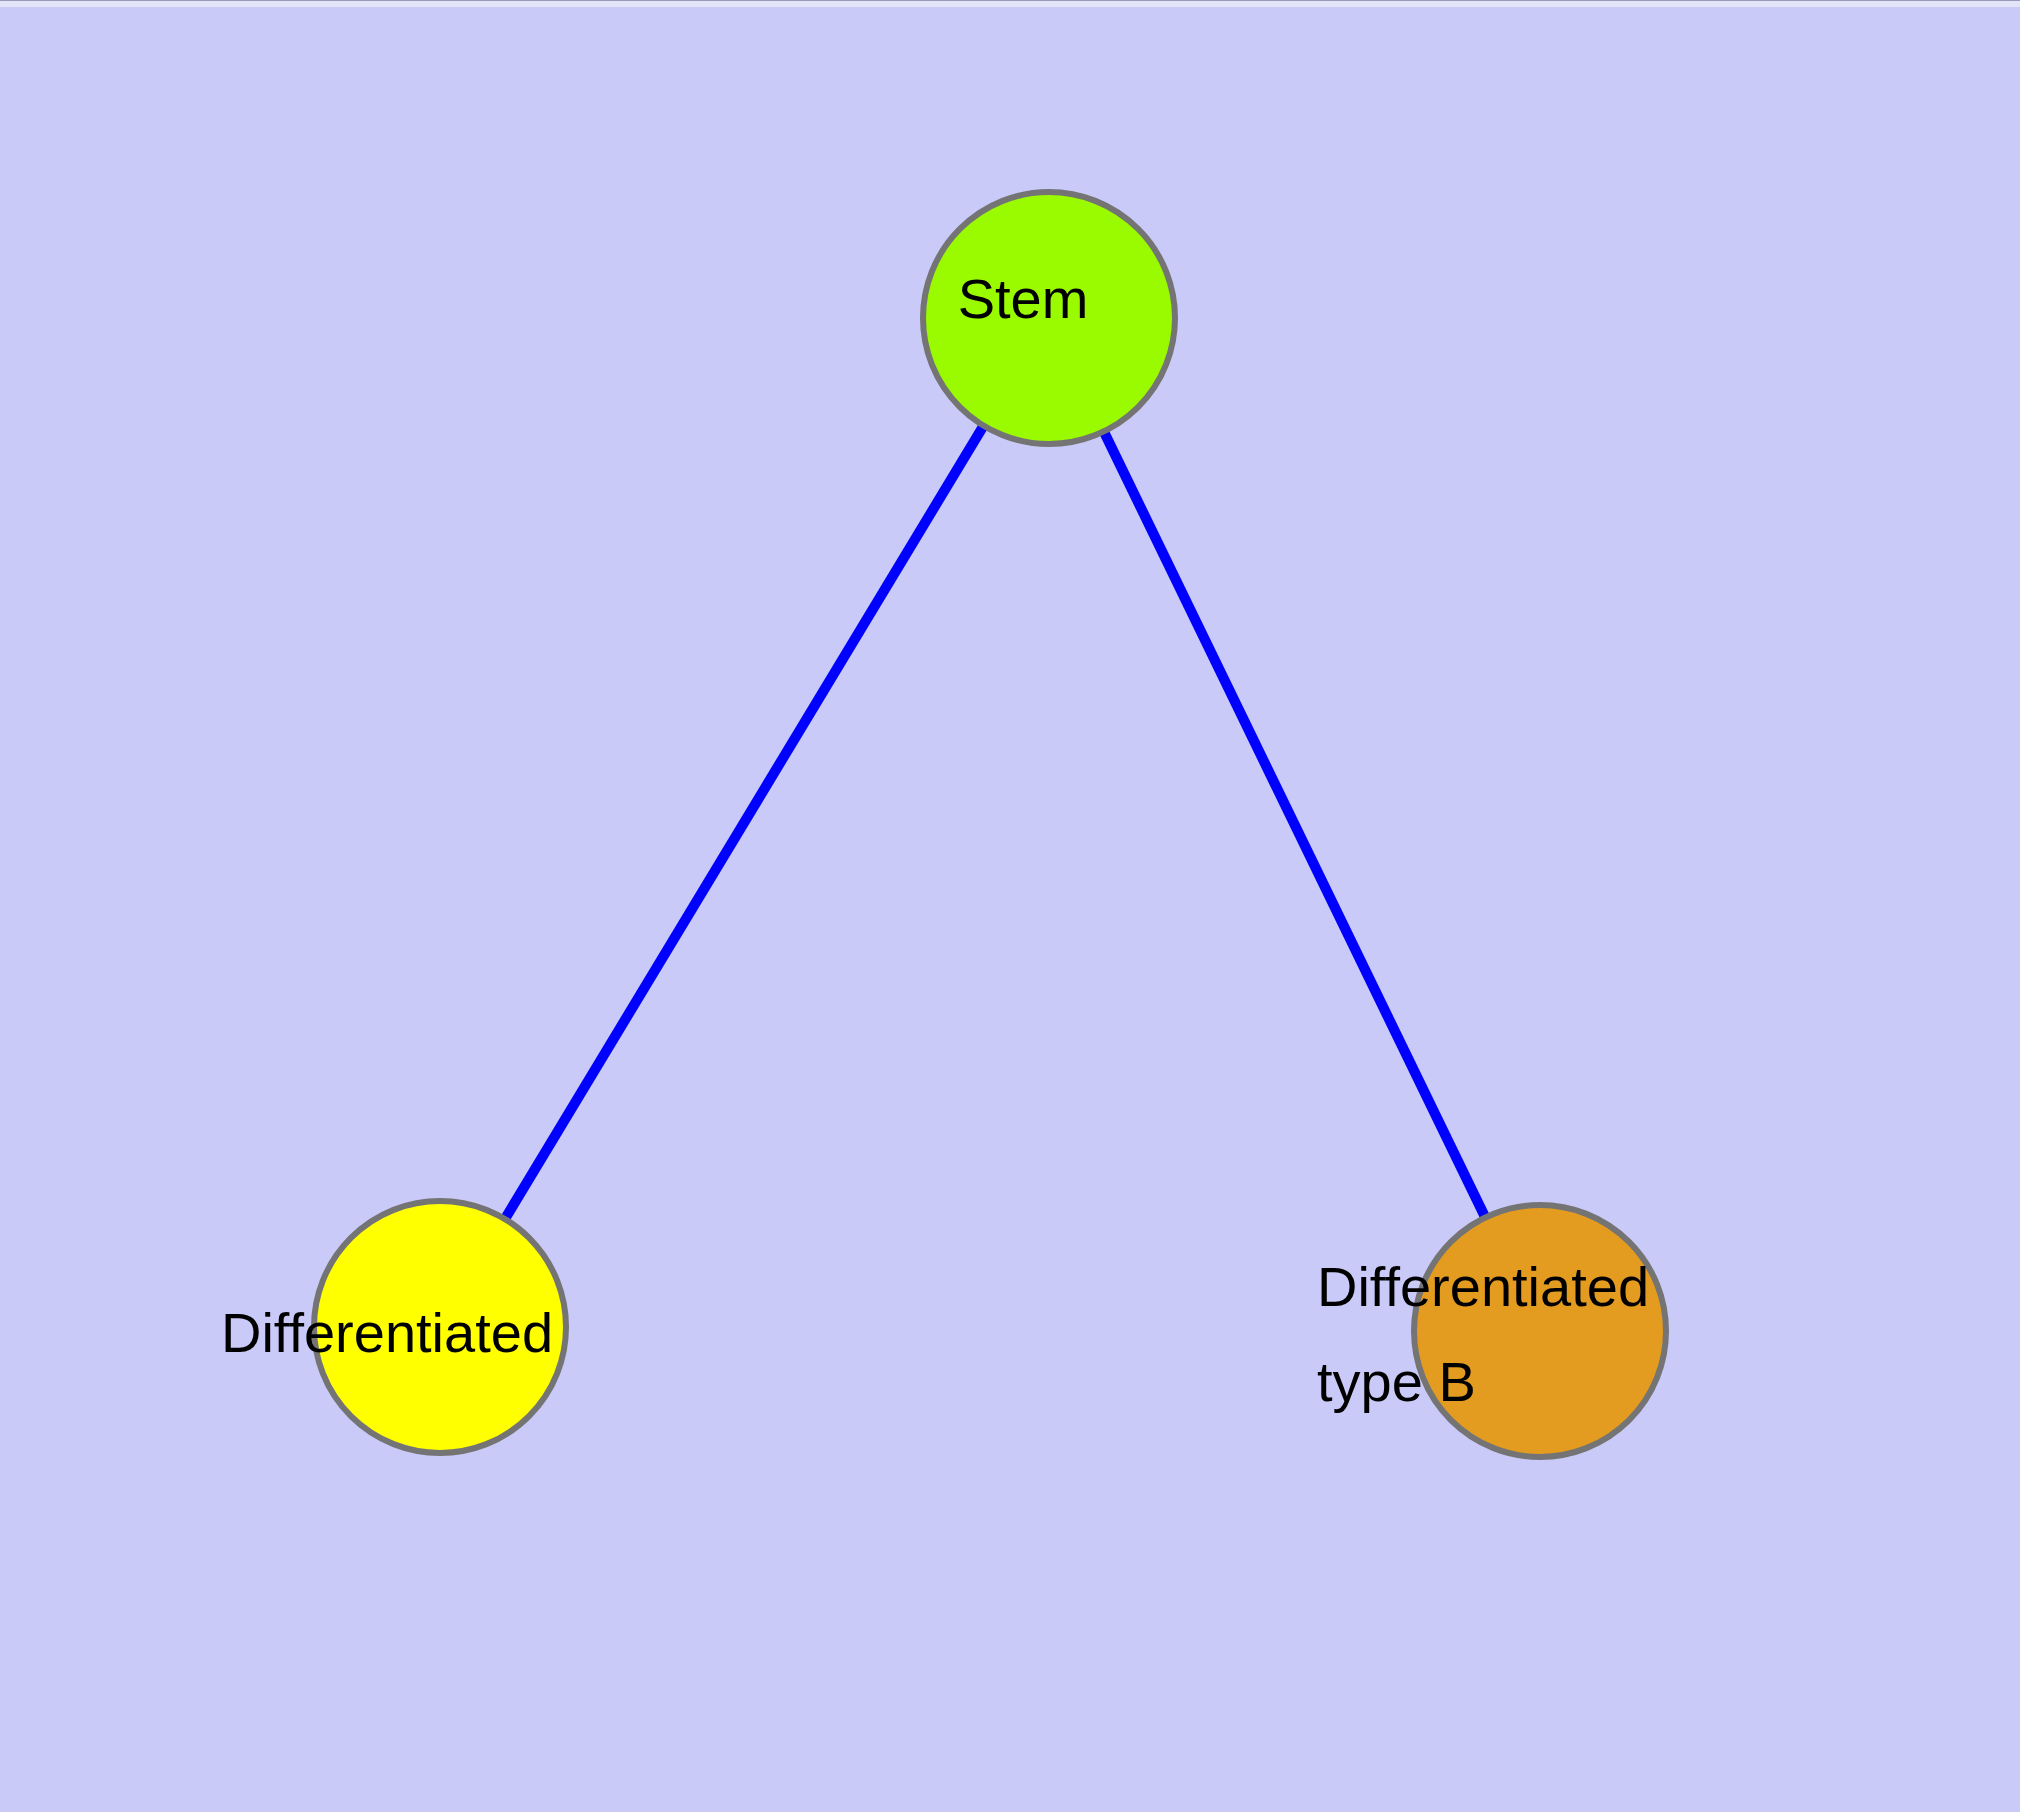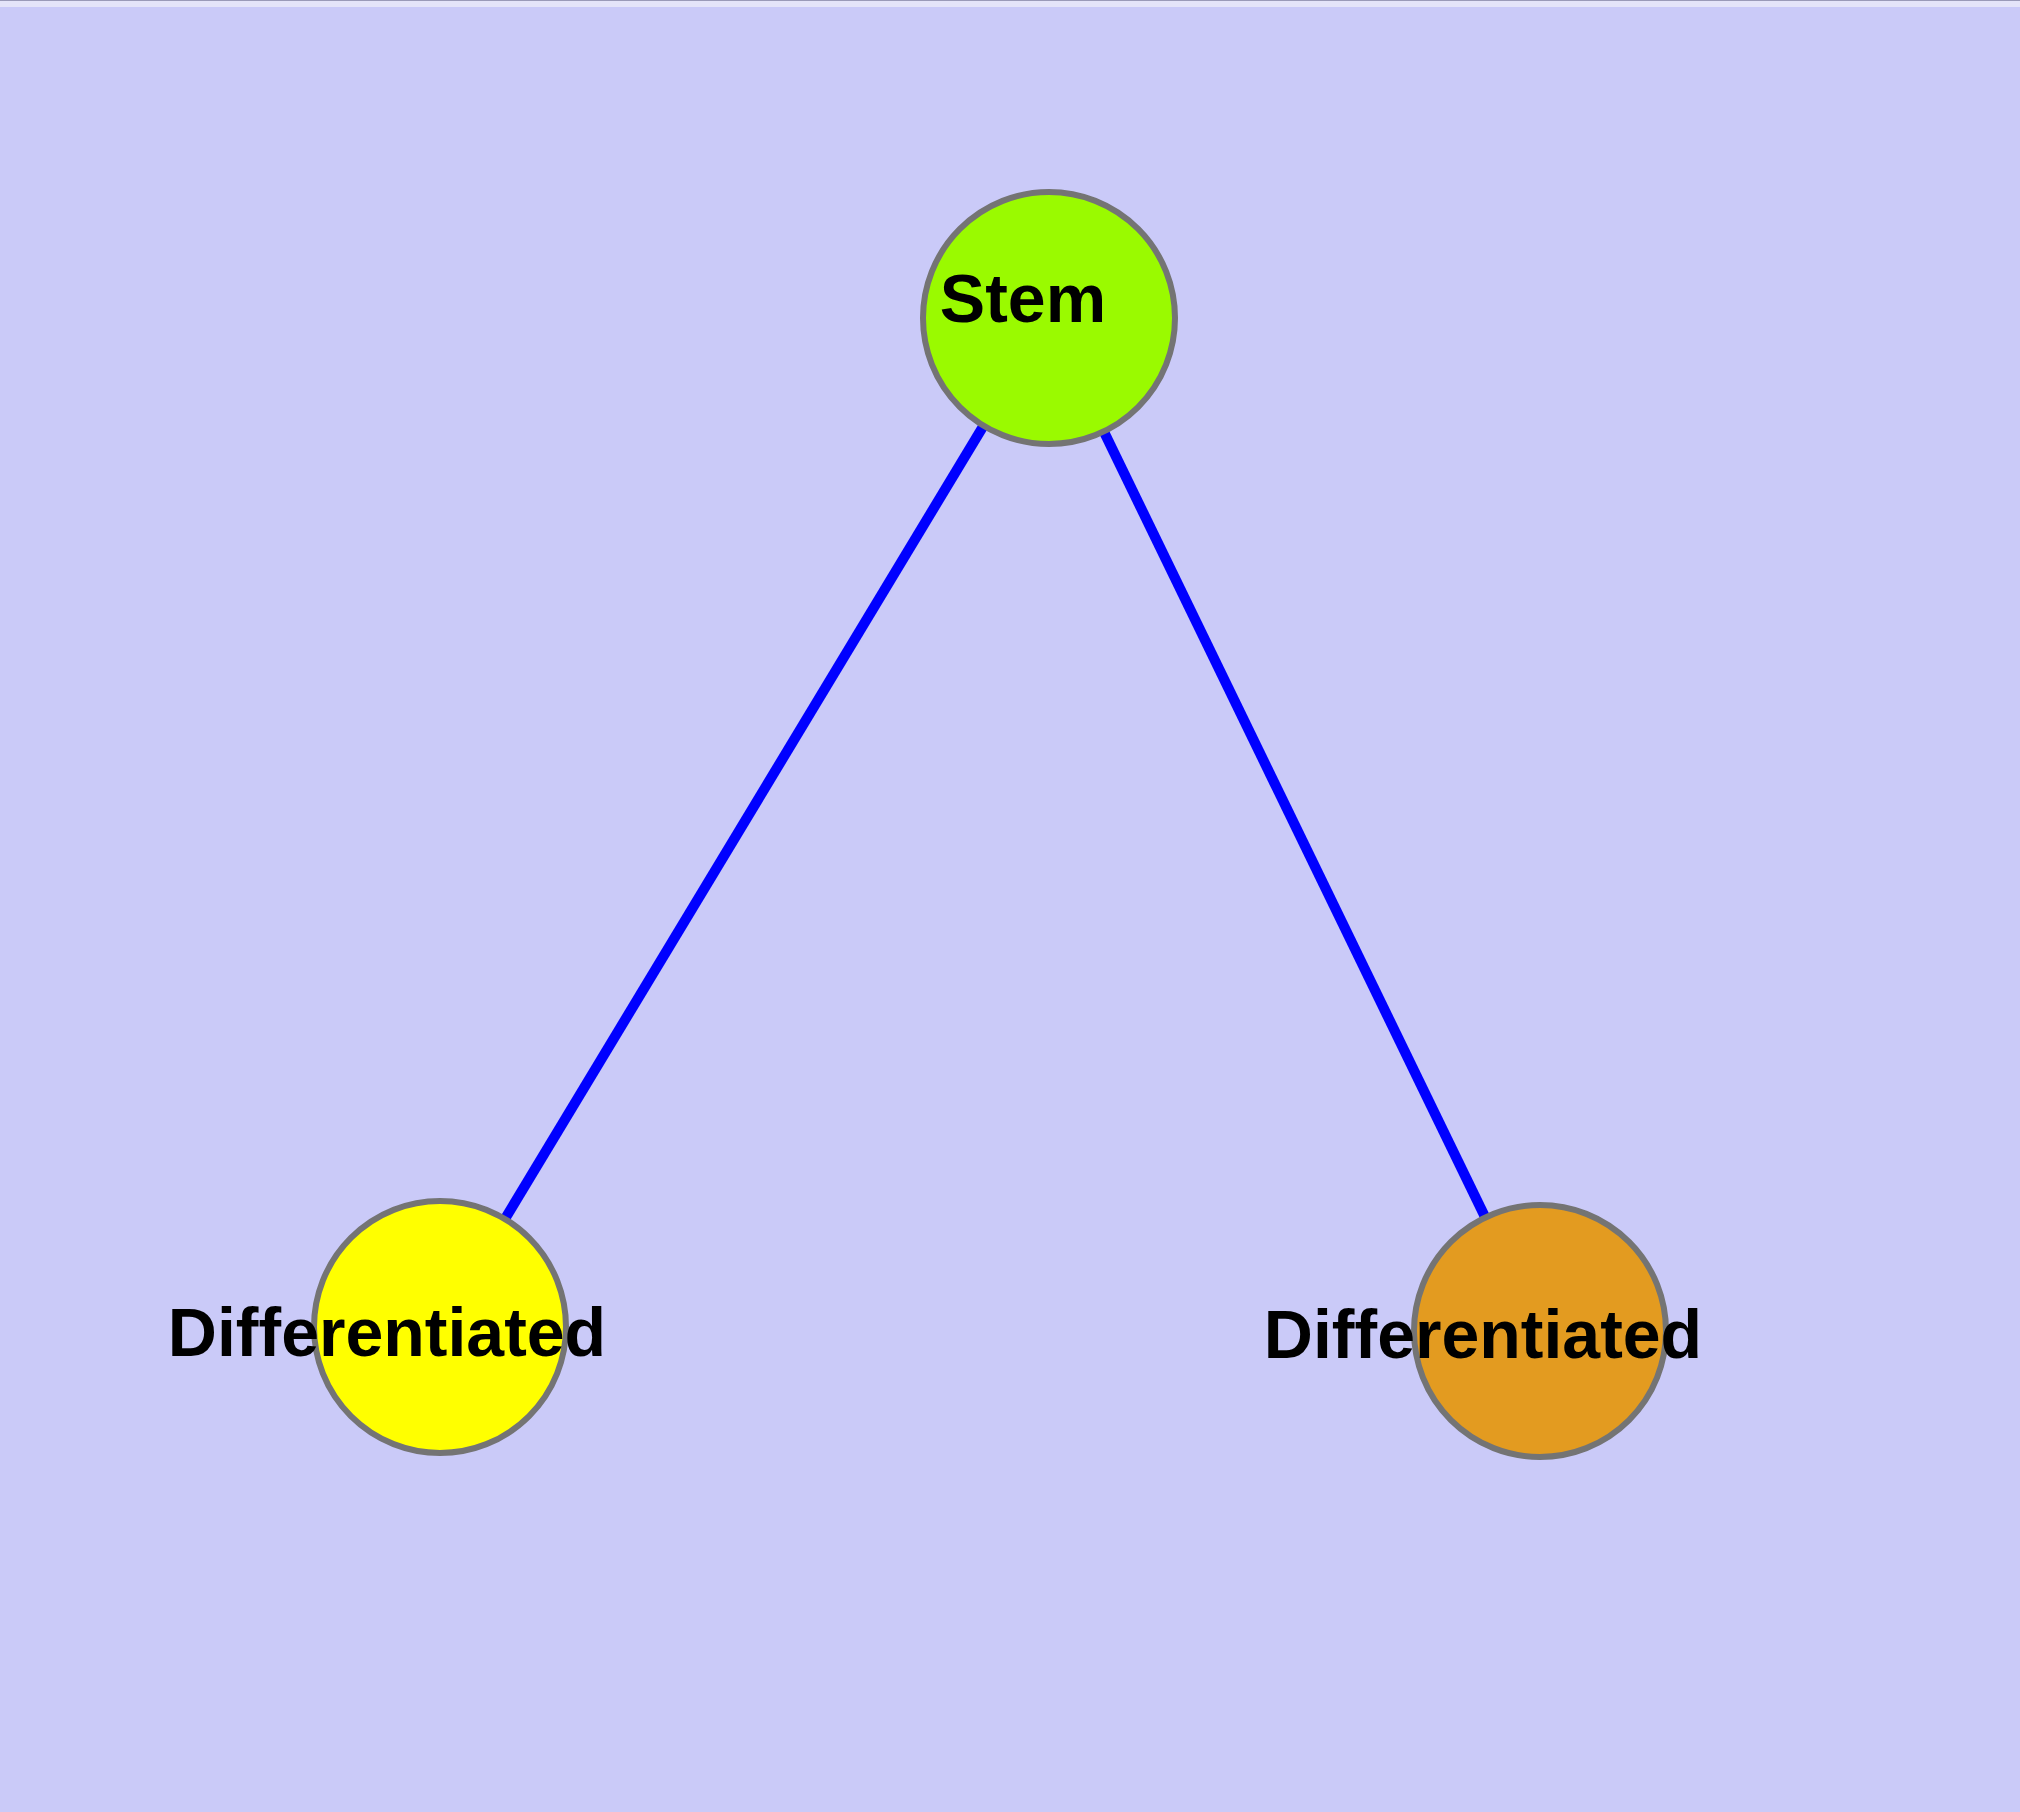--- a/index.html
+++ b/index.html
@@ -38,22 +38,22 @@
     box-sizing: border-box;
     z-index: 2;
   }
   .node-stem   { left: 920px; top: 189px; }
   .node-a      { left: 311px;  top: 1198px; }
   .node-b      { left: 1411px; top: 1202px; }
 
   .label {
     position: absolute;
     transform: translate(-50%, -50%);
-    font-weight: bold;
-    font-size: 68px;
+    font-weight: normal;
+    font-size: 56px;
     line-height: 95px;
     text-align: left;
     white-space: nowrap;
     z-index: 3;
   }
   .label-stem { left: 1023px; top: 298px; }
   .label-a    { left: 387px;  top: 1332px; }
   .label-b    { left: 1483px; top: 1334px; }
 </style>
 </head>
@@ -75,16 +75,17 @@
   <div class="node-circle node-b" style="background: rgb(227, 155, 32); border-color: rgb(116, 116, 116);"></div>
 
   <div class="label label-stem" style="color: rgb(0, 0, 0);">Stem</div>
 
   <div class="label label-a" style="color: rgb(0, 0, 0);">
     <div>Differentiated</div>
   </div>
 
   <div class="label label-b" style="color: rgb(0, 0, 0);">
     <div>Differentiated</div>
+    <div>type B</div>
   </div>
 
 </div>
 
 
 </body></html>

